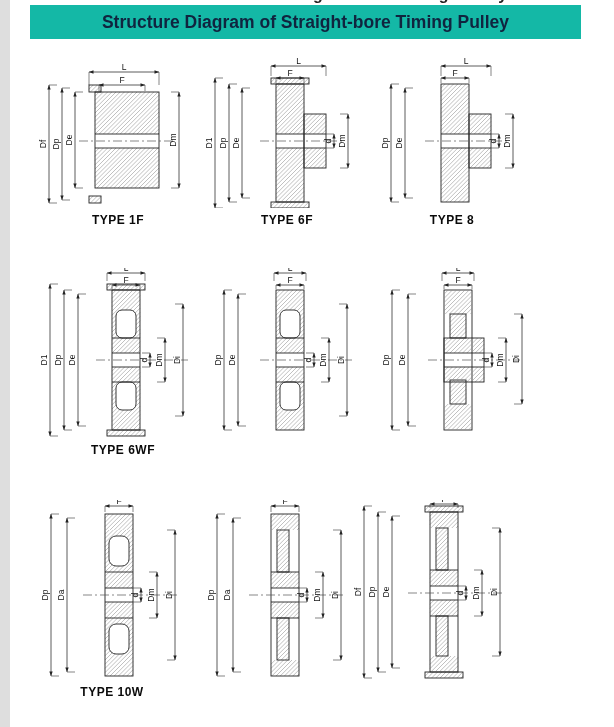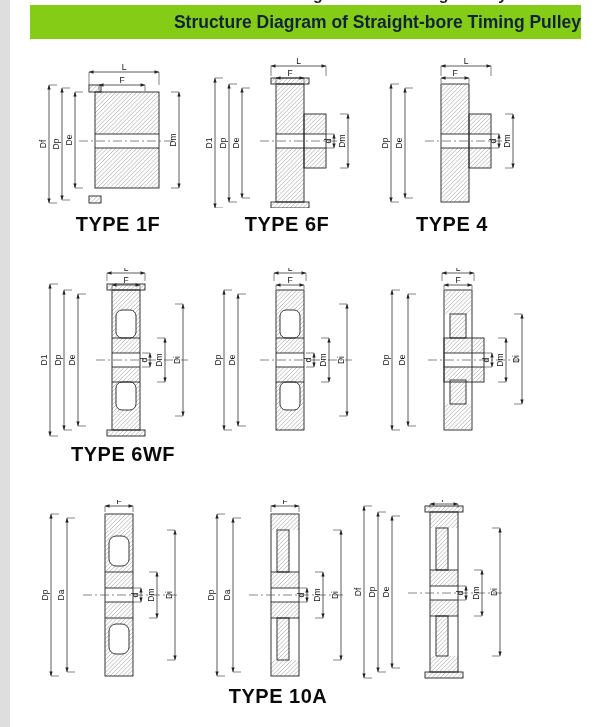--- a/index.html
+++ b/index.html
@@ -6,32 +6,32 @@
   #page{position:relative;width:614px;height:727px;background:#fff;overflow:hidden;
         font-family:"Liberation Sans",sans-serif;}
   #left-margin{position:absolute;left:0;top:0;width:10px;height:727px;background:#dedede;}
   #top-clip{position:absolute;left:250px;top:0;width:330px;height:5px;overflow:hidden;}
   #top-clip span{position:relative;top:-14px;display:block;font-weight:bold;font-size:16px;color:#222;
         letter-spacing:1px;white-space:nowrap;}
   #banner{position:absolute;left:30px;top:5px;width:551px;height:34px;line-height:34px;
         text-align:center;font-weight:bold;font-size:17.5px;}
   .cell{position:absolute;width:170px;}
   .cell svg{display:block;}
-  .type-label{text-align:center;font-weight:bold;font-size:20px;color:#0a0a0a;margin-top:5px;
+  .type-label{text-align:center;font-weight:bold;font-size:12px;color:#0a0a0a;margin-top:5px;
         letter-spacing:.5px;}
 </style>
 </head>
 <body>
 
 <div id="page">
   <div id="left-margin" style="background: rgb(222, 222, 222);"></div>
   <div id="top-clip">
     <span>of Straight-bore Timing Pulley</span>
   </div>
-  <div id="banner" style="background: #84cc16; color: rgb(16, 36, 63); text-align: right;">
+  <div id="banner" style="background: #14b8a6; color: rgb(16, 36, 63);">
     <span>Structure Diagram of Straight-bore Timing Pulley</span>
   </div>
   <div id="diagram-layer">
       <div class="cell" style="left: 33px; top: 58px;">
         <svg width="170" height="150" viewBox="0 0 170 150">
           <line x1="56" y1="31.2" x2="60.2" y2="27" stroke="#8b8b8b" stroke-width="0.55"></line>
           <line x1="57.4" y1="34" x2="64.4" y2="27" stroke="#8b8b8b" stroke-width="0.55"></line>
           <line x1="61.6" y1="34" x2="68" y2="27.6" stroke="#8b8b8b" stroke-width="0.55"></line>
           <line x1="65.8" y1="34" x2="68" y2="31.8" stroke="#8b8b8b" stroke-width="0.55"></line>
           <rect x="56" y="27" width="12" height="7" fill="none" stroke="#222" stroke-width="0.9"></rect>
@@ -357,21 +357,21 @@
           <line x1="132" y1="76" x2="124" y2="76" stroke="#333" stroke-width="0.6"></line>
           <line x1="132" y1="90" x2="124" y2="90" stroke="#333" stroke-width="0.6"></line>
           <text x="129" y="83" font-size="8.5" fill="#111" text-anchor="middle" font-family="&quot;Liberation Sans&quot;,sans-serif" transform="rotate(-90 129 83)">d</text>
           <line x1="146" y1="56" x2="146" y2="110" stroke="#333" stroke-width="0.8"></line>
           <polygon points="146,56 144.3,60.5 147.7,60.5" fill="#222"></polygon>
           <polygon points="146,110 144.3,105.5 147.7,105.5" fill="#222"></polygon>
           <line x1="146" y1="56" x2="138" y2="56" stroke="#333" stroke-width="0.6"></line>
           <line x1="146" y1="110" x2="138" y2="110" stroke="#333" stroke-width="0.6"></line>
           <text x="143" y="83" font-size="8.5" fill="#111" text-anchor="middle" font-family="&quot;Liberation Sans&quot;,sans-serif" transform="rotate(-90 143 83)">Dm</text>
         </svg>
-        <div class="type-label">TYPE 4</div>
+        <div class="type-label">TYPE 8</div>
       </div>
       <div class="cell" style="left: 38px; top: 268px;">
         <svg width="170" height="170" viewBox="0 0 170 170">
           <line x1="69" y1="20.2" x2="73.2" y2="16" stroke="#8b8b8b" stroke-width="0.55"></line>
           <line x1="71.4" y1="22" x2="77.4" y2="16" stroke="#8b8b8b" stroke-width="0.55"></line>
           <line x1="75.6" y1="22" x2="81.6" y2="16" stroke="#8b8b8b" stroke-width="0.55"></line>
           <line x1="79.8" y1="22" x2="85.8" y2="16" stroke="#8b8b8b" stroke-width="0.55"></line>
           <line x1="84" y1="22" x2="90" y2="16" stroke="#8b8b8b" stroke-width="0.55"></line>
           <line x1="88.2" y1="22" x2="94.2" y2="16" stroke="#8b8b8b" stroke-width="0.55"></line>
           <line x1="92.4" y1="22" x2="98.4" y2="16" stroke="#8b8b8b" stroke-width="0.55"></line>
@@ -820,20 +820,21 @@
           <line x1="130" y1="72" x2="122" y2="72" stroke="#333" stroke-width="0.6"></line>
           <line x1="130" y1="118" x2="122" y2="118" stroke="#333" stroke-width="0.6"></line>
           <text x="127" y="95" font-size="8.5" fill="#111" text-anchor="middle" font-family="&quot;Liberation Sans&quot;,sans-serif" transform="rotate(-90 127 95)">Dm</text>
           <line x1="148" y1="30" x2="148" y2="160" stroke="#333" stroke-width="0.8"></line>
           <polygon points="148,30 146.3,34.5 149.7,34.5" fill="#222"></polygon>
           <polygon points="148,160 146.3,155.5 149.7,155.5" fill="#222"></polygon>
           <line x1="148" y1="30" x2="140" y2="30" stroke="#333" stroke-width="0.6"></line>
           <line x1="148" y1="160" x2="140" y2="160" stroke="#333" stroke-width="0.6"></line>
           <text x="145" y="95" font-size="8.5" fill="#111" text-anchor="middle" font-family="&quot;Liberation Sans&quot;,sans-serif" transform="rotate(-90 145 95)">Di</text>
         </svg>
+        <div class="type-label">TYPE 10W</div>
       </div>
       <div class="cell" style="left: 193px; top: 500px;">
         <svg width="170" height="180" viewBox="0 0 170 180">
           <line x1="78" y1="18.2" x2="82.2" y2="14" stroke="#8b8b8b" stroke-width="0.55"></line>
           <line x1="78" y1="22.4" x2="86.4" y2="14" stroke="#8b8b8b" stroke-width="0.55"></line>
           <line x1="78" y1="26.6" x2="90.6" y2="14" stroke="#8b8b8b" stroke-width="0.55"></line>
           <line x1="78.8" y1="30" x2="94.8" y2="14" stroke="#8b8b8b" stroke-width="0.55"></line>
           <line x1="83" y1="30" x2="99" y2="14" stroke="#8b8b8b" stroke-width="0.55"></line>
           <line x1="87.2" y1="30" x2="103.2" y2="14" stroke="#8b8b8b" stroke-width="0.55"></line>
           <line x1="91.4" y1="30" x2="106" y2="15.399999999999999" stroke="#8b8b8b" stroke-width="0.55"></line>
@@ -932,21 +933,20 @@
           <line x1="130" y1="72" x2="122" y2="72" stroke="#333" stroke-width="0.6"></line>
           <line x1="130" y1="118" x2="122" y2="118" stroke="#333" stroke-width="0.6"></line>
           <text x="127" y="95" font-size="8.5" fill="#111" text-anchor="middle" font-family="&quot;Liberation Sans&quot;,sans-serif" transform="rotate(-90 127 95)">Dm</text>
           <line x1="148" y1="30" x2="148" y2="160" stroke="#333" stroke-width="0.8"></line>
           <polygon points="148,30 146.3,34.5 149.7,34.5" fill="#222"></polygon>
           <polygon points="148,160 146.3,155.5 149.7,155.5" fill="#222"></polygon>
           <line x1="148" y1="30" x2="140" y2="30" stroke="#333" stroke-width="0.6"></line>
           <line x1="148" y1="160" x2="140" y2="160" stroke="#333" stroke-width="0.6"></line>
           <text x="145" y="95" font-size="8.5" fill="#111" text-anchor="middle" font-family="&quot;Liberation Sans&quot;,sans-serif" transform="rotate(-90 145 95)">Di</text>
         </svg>
-        <div class="type-label">TYPE 10A</div>
       </div>
       <div class="cell" style="left: 352px; top: 500px;">
         <svg width="170" height="180" viewBox="0 0 170 180">
           <line x1="73" y1="10.2" x2="77.2" y2="6" stroke="#8b8b8b" stroke-width="0.55"></line>
           <line x1="75.4" y1="12" x2="81.4" y2="6" stroke="#8b8b8b" stroke-width="0.55"></line>
           <line x1="79.6" y1="12" x2="85.6" y2="6" stroke="#8b8b8b" stroke-width="0.55"></line>
           <line x1="83.8" y1="12" x2="89.8" y2="6" stroke="#8b8b8b" stroke-width="0.55"></line>
           <line x1="88" y1="12" x2="94" y2="6" stroke="#8b8b8b" stroke-width="0.55"></line>
           <line x1="92.2" y1="12" x2="98.2" y2="6" stroke="#8b8b8b" stroke-width="0.55"></line>
           <line x1="96.4" y1="12" x2="102.4" y2="6" stroke="#8b8b8b" stroke-width="0.55"></line>

